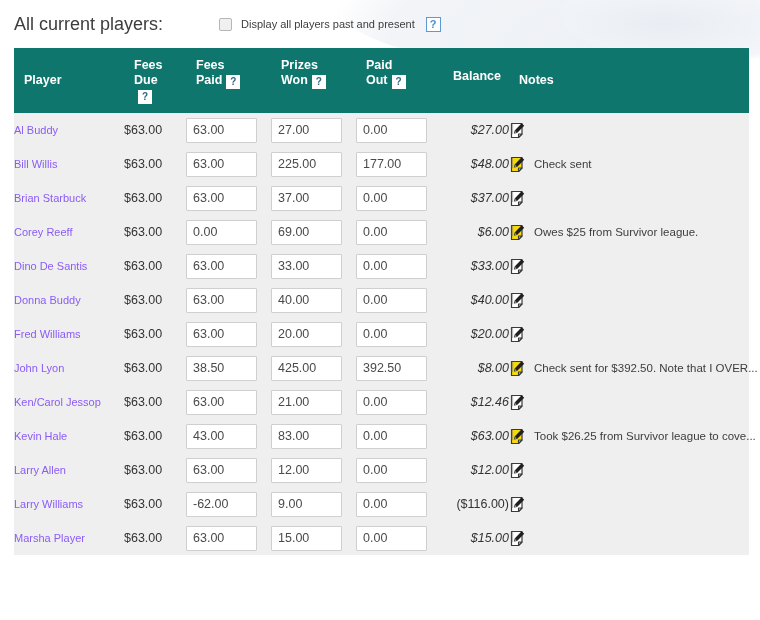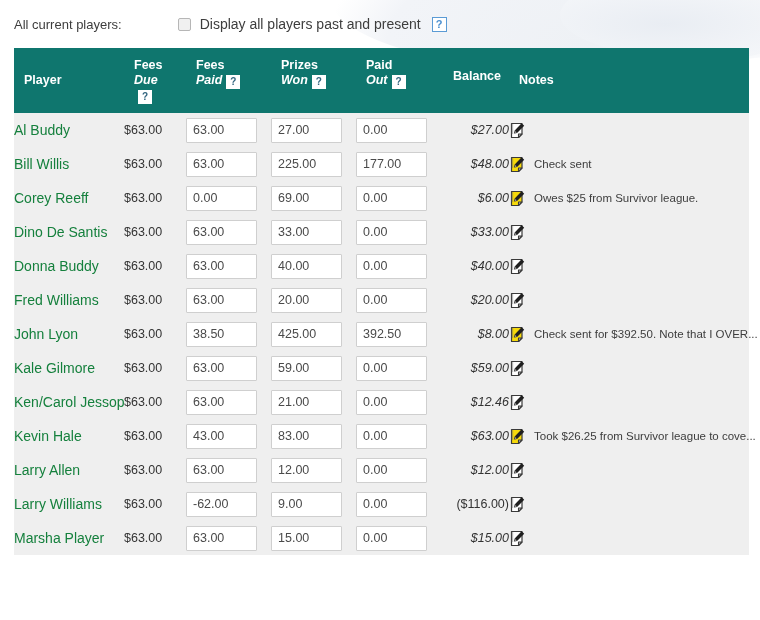--- a/index.html
+++ b/index.html
@@ -42,37 +42,37 @@
     position: absolute;
     left: 0;
     top: 0;
     width: 760px;
     height: 48px;
     display: flex;
     align-items: center;
   }
   #toolbar-label {
     margin-left: 14px;
-    font-size: 13px;
+    font-size: 18px;
     color: #3d3d3d;
     white-space: nowrap;
   }
   #display-all-checkbox {
     margin-left: 56px;
     width: 13px;
     height: 13px;
     border: 1px solid #b6b6b6;
     background: #f0f0f0;
     border-radius: 2px;
     box-sizing: border-box;
     flex: 0 0 auto;
   }
   #display-all-label {
     margin-left: 9px;
-    font-size: 14px;
+    font-size: 11px;
     color: #3d3d3d;
     white-space: nowrap;
   }
   .help-box {
     display: inline-block;
     width: 15px;
     height: 15px;
     box-sizing: border-box;
     border: 1px solid #5b9bd5;
     background: #ffffff;
@@ -101,21 +101,21 @@
     font-size: 12.5px;
     font-weight: bold;
     text-align: left;
     vertical-align: top;
     padding: 10px 0 10px 10px;
     height: 48px;
     box-sizing: border-box;
   }
   #players-table thead th.th-balance { text-align: right; padding-right: 8px; padding-left: 0; }
   #players-table thead th span.hdr-word { display: block; line-height: 15px; }
-  #players-table thead th .hdr-inline { display: inline; font-style: italic; }
+  #players-table thead th .hdr-inline { display: inline; }
   .th-help {
     display: inline-block;
     width: 14px;
     height: 14px;
     box-sizing: border-box;
     border: 1px solid #ffffff;
     background: #ffffff;
     color: #336680;
     font-size: 10px;
     font-weight: bold;
@@ -134,23 +134,23 @@
     color: #333333;
     padding: 0;
     vertical-align: middle;
     height: 34px;
   }
   td.c-player {
     padding-left: 10px;
     color: #3355cc;
   }
   .player-link {
-    color: #15803d;
+    color: #8b5cf6;
     text-decoration: none;
-    font-size: 14px;
+    font-size: 11px;
     white-space: nowrap;
   }
   td.c-fees-due {
     color: #333333;
     font-size: 12.5px;
     padding-left: 2px;
   }
   td.c-input { padding-left: 2px; }
   .num-input {
     width: 71px;
@@ -277,20 +277,35 @@
           <td class="c-balance bal-pos">$48.00</td>
           <td class="c-notes"><span class="note-icon"><svg width="17" height="17" viewBox="0 0 17 17" xmlns="http://www.w3.org/2000/svg">
                 <path d="M2.5 1.5 H13 V12 L9.5 15.5 H2.5 Z" fill="#F6D90B" stroke="#3a3a3a" stroke-width="1.2" stroke-linejoin="round"></path>
                 <path d="M9.5 15.5 V12 H13 Z" fill="#cfcfcf" stroke="#3a3a3a" stroke-width="1.1" stroke-linejoin="round"></path>
                 <path d="M2.5 3 H4.2 M2.5 5 H4.2 M2.5 7 H4.2 M2.5 9 H4.2 M2.5 11 H4.2" stroke="#6a6a6a" stroke-width="0.8"></path>
                 <path d="M12.6 1.2 L15.2 3.8 L8.6 10.4 L5.4 11.2 L6.2 8.0 Z" fill="#1f1f1f"></path>
                 <path d="M5.4 11.2 L6.05 8.65 L7.95 10.55 Z" fill="#ffffff" stroke="#1f1f1f" stroke-width="0.7"></path>
               </svg></span><span class="note-text">Check sent</span></td>
         </tr>
         <tr>
+          <td class="c-player"><a href="#" class="player-link">Brian Starbuck</a></td>
+          <td class="c-fees-due">$63.00</td>
+          <td class="c-input"><input type="text" class="num-input" value="63.00" style=""></td>
+          <td class="c-input"><input type="text" class="num-input" value="37.00" style=""></td>
+          <td class="c-input"><input type="text" class="num-input" value="0.00" style=""></td>
+          <td class="c-balance bal-pos">$37.00</td>
+          <td class="c-notes"><span class="note-icon"><svg width="17" height="17" viewBox="0 0 17 17" xmlns="http://www.w3.org/2000/svg">
+                <path d="M2.5 1.5 H13 V12 L9.5 15.5 H2.5 Z" fill="#FFFFFF" stroke="#3a3a3a" stroke-width="1.2" stroke-linejoin="round"></path>
+                <path d="M9.5 15.5 V12 H13 Z" fill="#cfcfcf" stroke="#3a3a3a" stroke-width="1.1" stroke-linejoin="round"></path>
+                <path d="M2.5 3 H4.2 M2.5 5 H4.2 M2.5 7 H4.2 M2.5 9 H4.2 M2.5 11 H4.2" stroke="#6a6a6a" stroke-width="0.8"></path>
+                <path d="M12.6 1.2 L15.2 3.8 L8.6 10.4 L5.4 11.2 L6.2 8.0 Z" fill="#1f1f1f"></path>
+                <path d="M5.4 11.2 L6.05 8.65 L7.95 10.55 Z" fill="#ffffff" stroke="#1f1f1f" stroke-width="0.7"></path>
+              </svg></span></td>
+        </tr>
+        <tr>
           <td class="c-player"><a href="#" class="player-link">Corey Reeff</a></td>
           <td class="c-fees-due">$63.00</td>
           <td class="c-input"><input type="text" class="num-input" value="0.00" style=""></td>
           <td class="c-input"><input type="text" class="num-input" value="69.00" style=""></td>
           <td class="c-input"><input type="text" class="num-input" value="0.00" style=""></td>
           <td class="c-balance bal-pos">$6.00</td>
           <td class="c-notes"><span class="note-icon"><svg width="17" height="17" viewBox="0 0 17 17" xmlns="http://www.w3.org/2000/svg">
                 <path d="M2.5 1.5 H13 V12 L9.5 15.5 H2.5 Z" fill="#F6D90B" stroke="#3a3a3a" stroke-width="1.2" stroke-linejoin="round"></path>
                 <path d="M9.5 15.5 V12 H13 Z" fill="#cfcfcf" stroke="#3a3a3a" stroke-width="1.1" stroke-linejoin="round"></path>
                 <path d="M2.5 3 H4.2 M2.5 5 H4.2 M2.5 7 H4.2 M2.5 9 H4.2 M2.5 11 H4.2" stroke="#6a6a6a" stroke-width="0.8"></path>
@@ -352,35 +367,20 @@
           <td class="c-balance bal-pos">$8.00</td>
           <td class="c-notes"><span class="note-icon"><svg width="17" height="17" viewBox="0 0 17 17" xmlns="http://www.w3.org/2000/svg">
                 <path d="M2.5 1.5 H13 V12 L9.5 15.5 H2.5 Z" fill="#F6D90B" stroke="#3a3a3a" stroke-width="1.2" stroke-linejoin="round"></path>
                 <path d="M9.5 15.5 V12 H13 Z" fill="#cfcfcf" stroke="#3a3a3a" stroke-width="1.1" stroke-linejoin="round"></path>
                 <path d="M2.5 3 H4.2 M2.5 5 H4.2 M2.5 7 H4.2 M2.5 9 H4.2 M2.5 11 H4.2" stroke="#6a6a6a" stroke-width="0.8"></path>
                 <path d="M12.6 1.2 L15.2 3.8 L8.6 10.4 L5.4 11.2 L6.2 8.0 Z" fill="#1f1f1f"></path>
                 <path d="M5.4 11.2 L6.05 8.65 L7.95 10.55 Z" fill="#ffffff" stroke="#1f1f1f" stroke-width="0.7"></path>
               </svg></span><span class="note-text">Check sent for $392.50. Note that I OVER...</span></td>
         </tr>
         <tr>
-          <td class="c-player"><a href="#" class="player-link">Kale Gilmore</a></td>
-          <td class="c-fees-due">$63.00</td>
-          <td class="c-input"><input type="text" class="num-input" value="63.00" style=""></td>
-          <td class="c-input"><input type="text" class="num-input" value="59.00" style=""></td>
-          <td class="c-input"><input type="text" class="num-input" value="0.00" style=""></td>
-          <td class="c-balance bal-pos">$59.00</td>
-          <td class="c-notes"><span class="note-icon"><svg width="17" height="17" viewBox="0 0 17 17" xmlns="http://www.w3.org/2000/svg">
-                <path d="M2.5 1.5 H13 V12 L9.5 15.5 H2.5 Z" fill="#FFFFFF" stroke="#3a3a3a" stroke-width="1.2" stroke-linejoin="round"></path>
-                <path d="M9.5 15.5 V12 H13 Z" fill="#cfcfcf" stroke="#3a3a3a" stroke-width="1.1" stroke-linejoin="round"></path>
-                <path d="M2.5 3 H4.2 M2.5 5 H4.2 M2.5 7 H4.2 M2.5 9 H4.2 M2.5 11 H4.2" stroke="#6a6a6a" stroke-width="0.8"></path>
-                <path d="M12.6 1.2 L15.2 3.8 L8.6 10.4 L5.4 11.2 L6.2 8.0 Z" fill="#1f1f1f"></path>
-                <path d="M5.4 11.2 L6.05 8.65 L7.95 10.55 Z" fill="#ffffff" stroke="#1f1f1f" stroke-width="0.7"></path>
-              </svg></span></td>
-        </tr>
-        <tr>
           <td class="c-player"><a href="#" class="player-link">Ken/Carol Jessop</a></td>
           <td class="c-fees-due">$63.00</td>
           <td class="c-input"><input type="text" class="num-input" value="63.00" style=""></td>
           <td class="c-input"><input type="text" class="num-input" value="21.00" style=""></td>
           <td class="c-input"><input type="text" class="num-input" value="0.00" style=""></td>
           <td class="c-balance bal-pos">$12.46</td>
           <td class="c-notes"><span class="note-icon"><svg width="17" height="17" viewBox="0 0 17 17" xmlns="http://www.w3.org/2000/svg">
                 <path d="M2.5 1.5 H13 V12 L9.5 15.5 H2.5 Z" fill="#FFFFFF" stroke="#3a3a3a" stroke-width="1.2" stroke-linejoin="round"></path>
                 <path d="M9.5 15.5 V12 H13 Z" fill="#cfcfcf" stroke="#3a3a3a" stroke-width="1.1" stroke-linejoin="round"></path>
                 <path d="M2.5 3 H4.2 M2.5 5 H4.2 M2.5 7 H4.2 M2.5 9 H4.2 M2.5 11 H4.2" stroke="#6a6a6a" stroke-width="0.8"></path>

